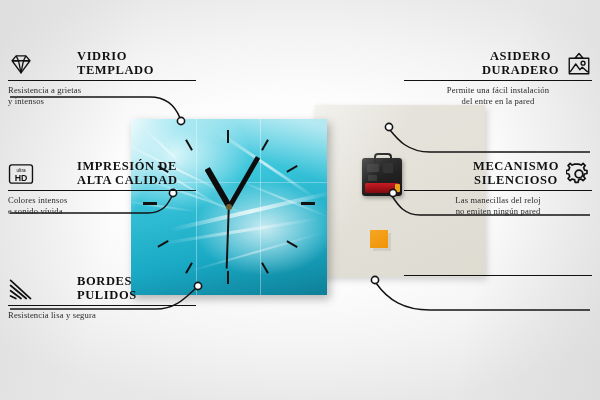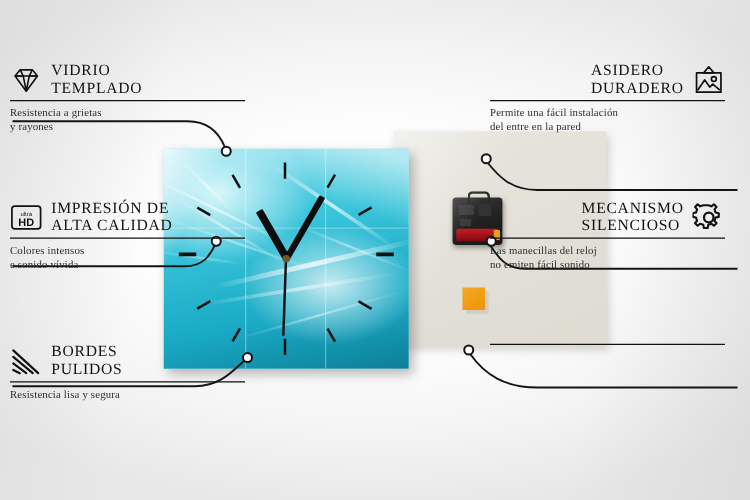--- a/index.html
+++ b/index.html
@@ -15,28 +15,29 @@
   }
   #stage:before{
     content:"";position:absolute;inset:0;
     background:linear-gradient(100deg, rgba(215,215,215,.55) 0%, rgba(255,255,255,0) 22%, rgba(255,255,255,0) 78%, rgba(212,212,212,.55) 100%);
     pointer-events:none;
   }
 
   
   .feature{position:absolute;width:188px;}
   .feature.left{left:8px;text-align:left;}
-  .feature.right{right:20px;text-align:left;}
+  .feature.right{right:8px;text-align:center;}
   .f-head{display:flex;align-items:center;gap:7px;}
   .feature.right .f-head{flex-direction:row-reverse;}
   .f-title{
     font-family:"Liberation Serif",serif;
-    font-weight:normal;font-size:12.5px;line-height:13.5px;
+    font-weight:bold;font-size:12.5px;line-height:13.5px;
     letter-spacing:.6px;color:#111;text-transform:uppercase;
     white-space:pre-line;
+    margin-left:36px;
   }
   .f-icon{width:26px;height:26px;flex:0 0 26px;display:block;}
   .f-rule{height:1.4px;background:#111;margin:3px 0 4px 0;width:100%;}
   .f-desc{
     font-family:"Liberation Serif",serif;
     font-size:8.6px;line-height:10.4px;color:#2a2a2a;
     white-space:pre-line;letter-spacing:.15px;
   }
 
   .fp1{top:50px;}
@@ -208,21 +209,21 @@
           <path d="M5 12 L10 6 L22 6 L27 12"></path>
           <path d="M10 6 L13 12 L16 27 L19 12 L22 6"></path>
           <path d="M5 12 L13 12 M19 12 L27 12"></path>
         </g>
       </svg>
       <span class="f-title">VIDRIO
 TEMPLADO</span>
     </div>
     <div class="f-rule"></div>
     <div class="f-desc">Resistencia a grietas
-y rayones</div>
+y intensos</div>
   </div>
 
   <div class="feature left fp2">
     <div class="f-head">
       <svg class="f-icon" viewBox="0 0 34 30">
         <rect x="2" y="3" width="30" height="24" rx="3" fill="none" stroke="#111" stroke-width="1.8"></rect>
         <text x="17" y="13" font-family="Liberation Sans, sans-serif" font-size="6.2" text-anchor="middle" fill="#111">ultra</text>
         <text x="17" y="24" font-family="Liberation Sans, sans-serif" font-size="11.5" font-weight="bold" text-anchor="middle" fill="#111">HD</text>
       </svg>
       <span class="f-title">IMPRESIÓN DE
@@ -274,20 +275,20 @@
         <g fill="none" stroke="#111" stroke-width="2.1" stroke-linejoin="round">
           <path d="M15 3.5 l3.2 1.1 2.4-2.0 2.6 2.6 -2.0 2.4 1.1 3.2 3.1 .6 v3.7 l-3.1 .6 -1.1 3.2 2.0 2.4 -2.6 2.6 -2.4-2.0 -3.2 1.1 -.6 3.1 h-3.7 l-.6-3.1 -3.2-1.1 -2.4 2.0 -2.6-2.6 2.0-2.4 -1.1-3.2 -3.1-.6 v-3.7 l3.1-.6 1.1-3.2 -2.0-2.4 2.6-2.6 2.4 2.0 3.2-1.1 z" transform="translate(.6 .4) scale(.93)"></path>
           <circle cx="15" cy="15" r="4.4"></circle>
         </g>
       </svg>
       <span class="f-title">MECANISMO
 SILENCIOSO</span>
     </div>
     <div class="f-rule"></div>
     <div class="f-desc">Las manecillas del reloj
-no emiten fácil sonido</div>
+no emiten ningún pared</div>
   </div>
 
   <div class="feature right fp6">
     <div class="f-rule"></div>
   </div>
 
 </div>
 
 </body></html>

